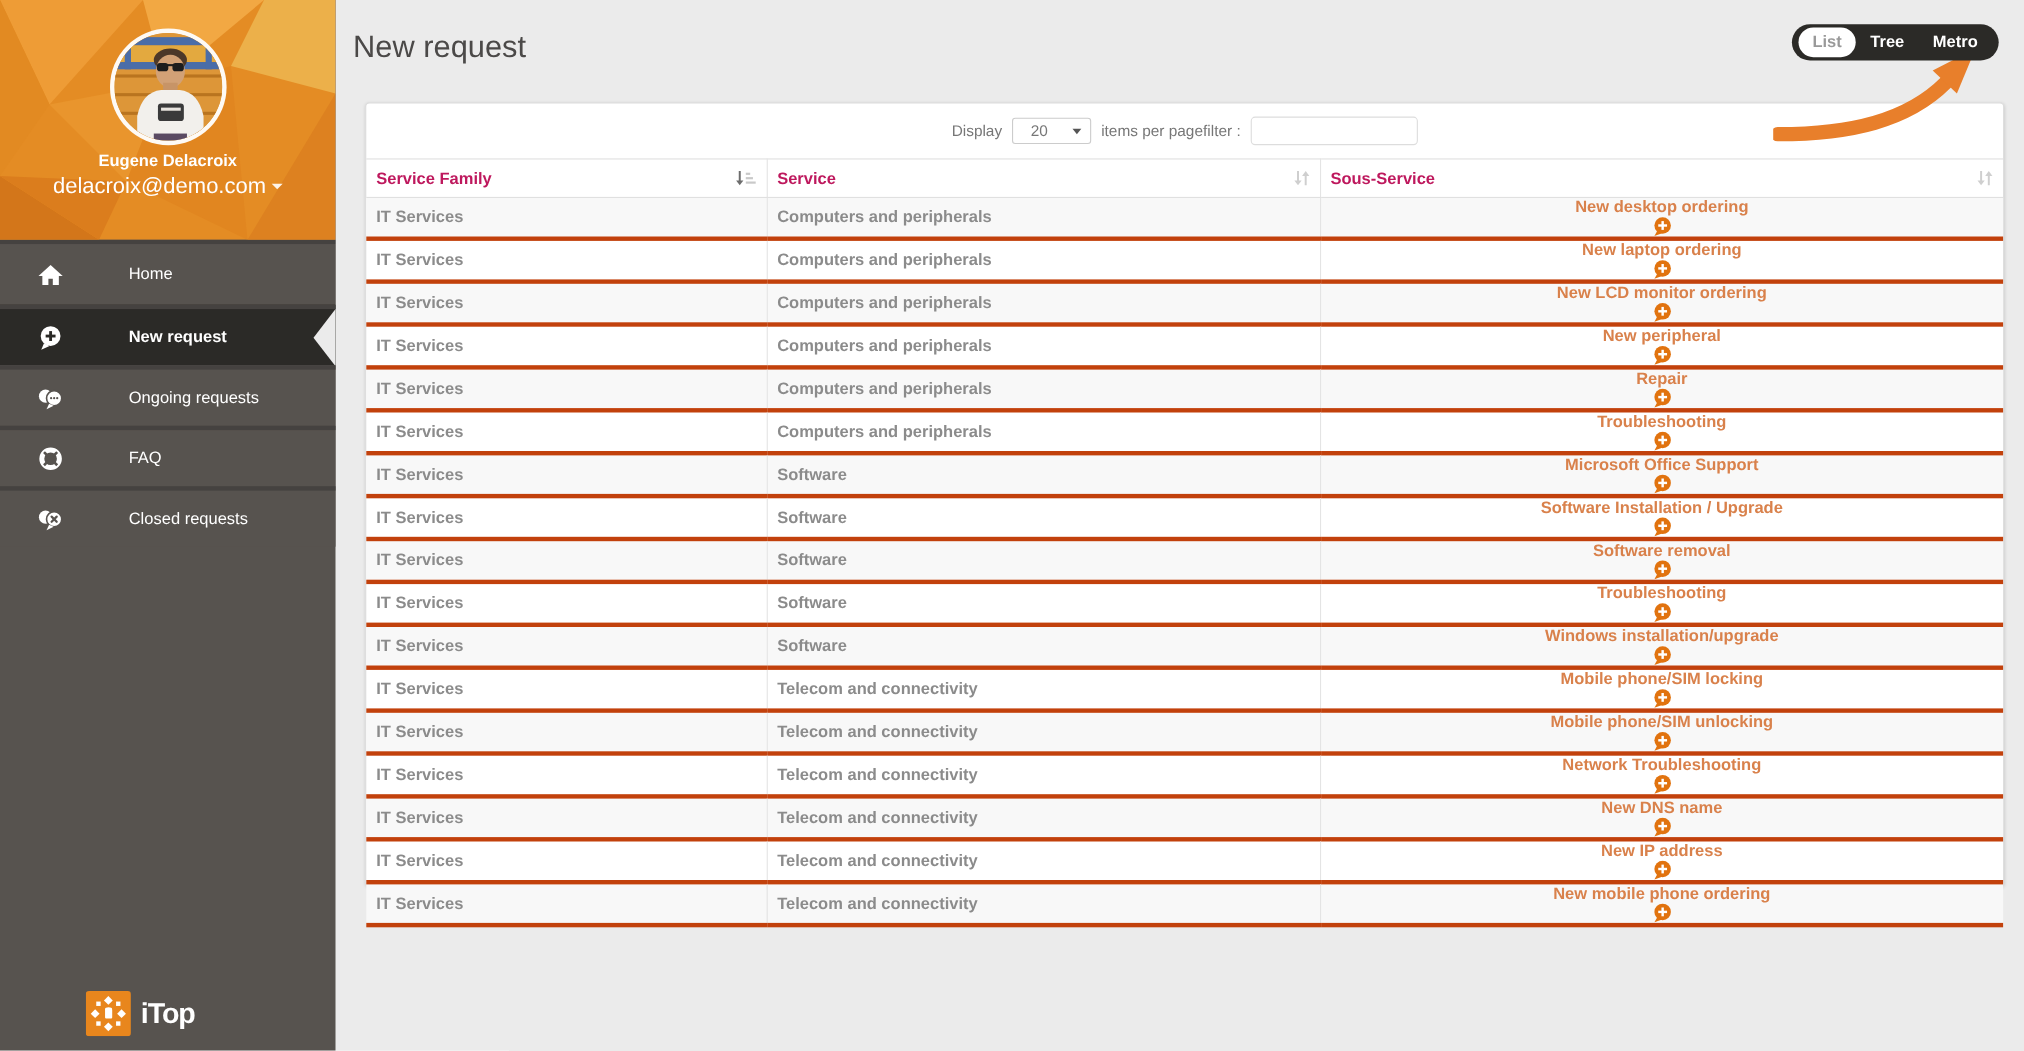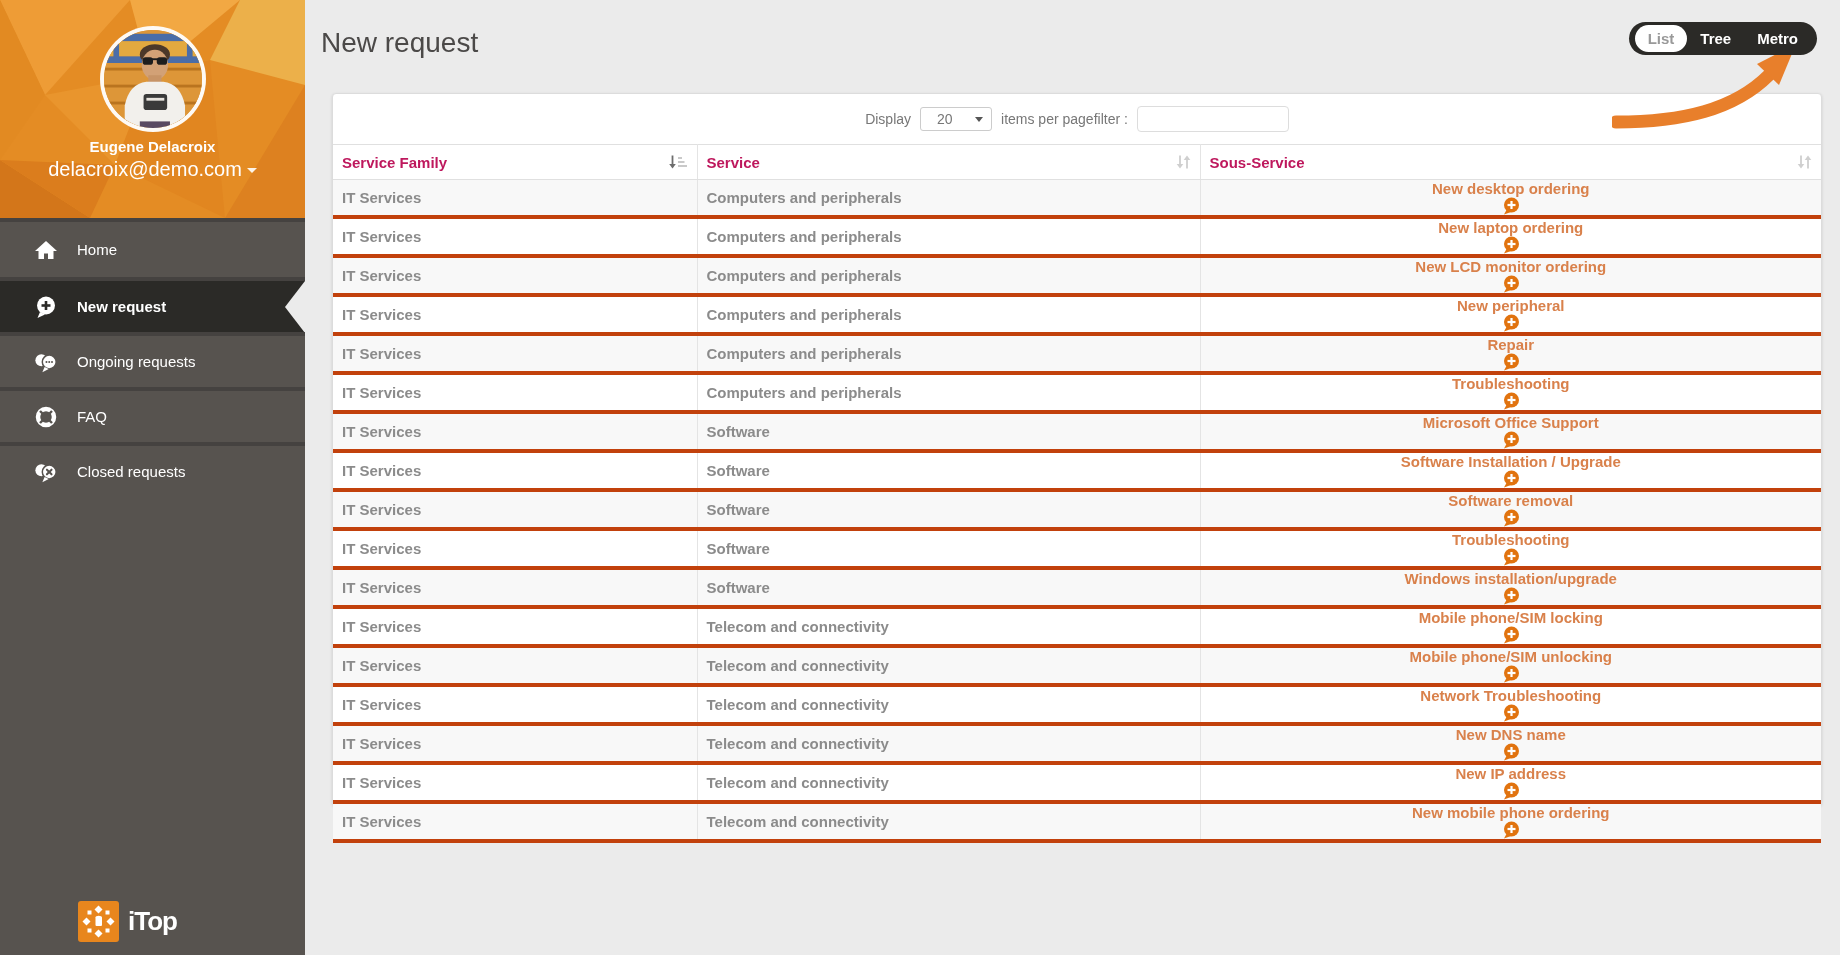--- a/index.html
+++ b/index.html
@@ -22,21 +22,21 @@
   .user-email .caret { display:inline-block; margin-left:5px;
     border-left:5px solid transparent; border-right:5px solid transparent;
     border-top:5px solid rgba(255,255,255,.9); vertical-align:middle; }
 
   nav { border-top:4px solid #454240; }
   .nav-item { position:relative; height:55px; display:flex; align-items:center;
     padding-left:34px; gap:19px; cursor:pointer; background:#57534f; }
   .nav-item + .nav-item { border-top:4px solid #454240; }
   .nav-item .nav-icon { width:24px; height:24px; flex:none; display:flex;
     align-items:center; justify-content:center; }
-  .nav-item .nav-label { color:#fff; font-size:15px; }
+  .nav-item .nav-label { color:#fff; font-size:15px;margin-left:40px; }
   .nav-item.selected { background:#2b2a27; }
   .nav-item.selected .nav-label { font-weight:bold; }
   .nav-item.selected::after { content:''; position:absolute; right:0; top:50%;
     transform:translateY(-50%); width:0; height:0;
     border-top:26px solid transparent; border-bottom:26px solid transparent;
     border-right:20px solid #ebebeb; }
 
   .logo { position:absolute; left:78px; bottom:13px; display:flex;
     align-items:center; gap:9px; }
   .logo-text { color:#fff; font-size:26px; font-weight:bold; letter-spacing:-1px; }

